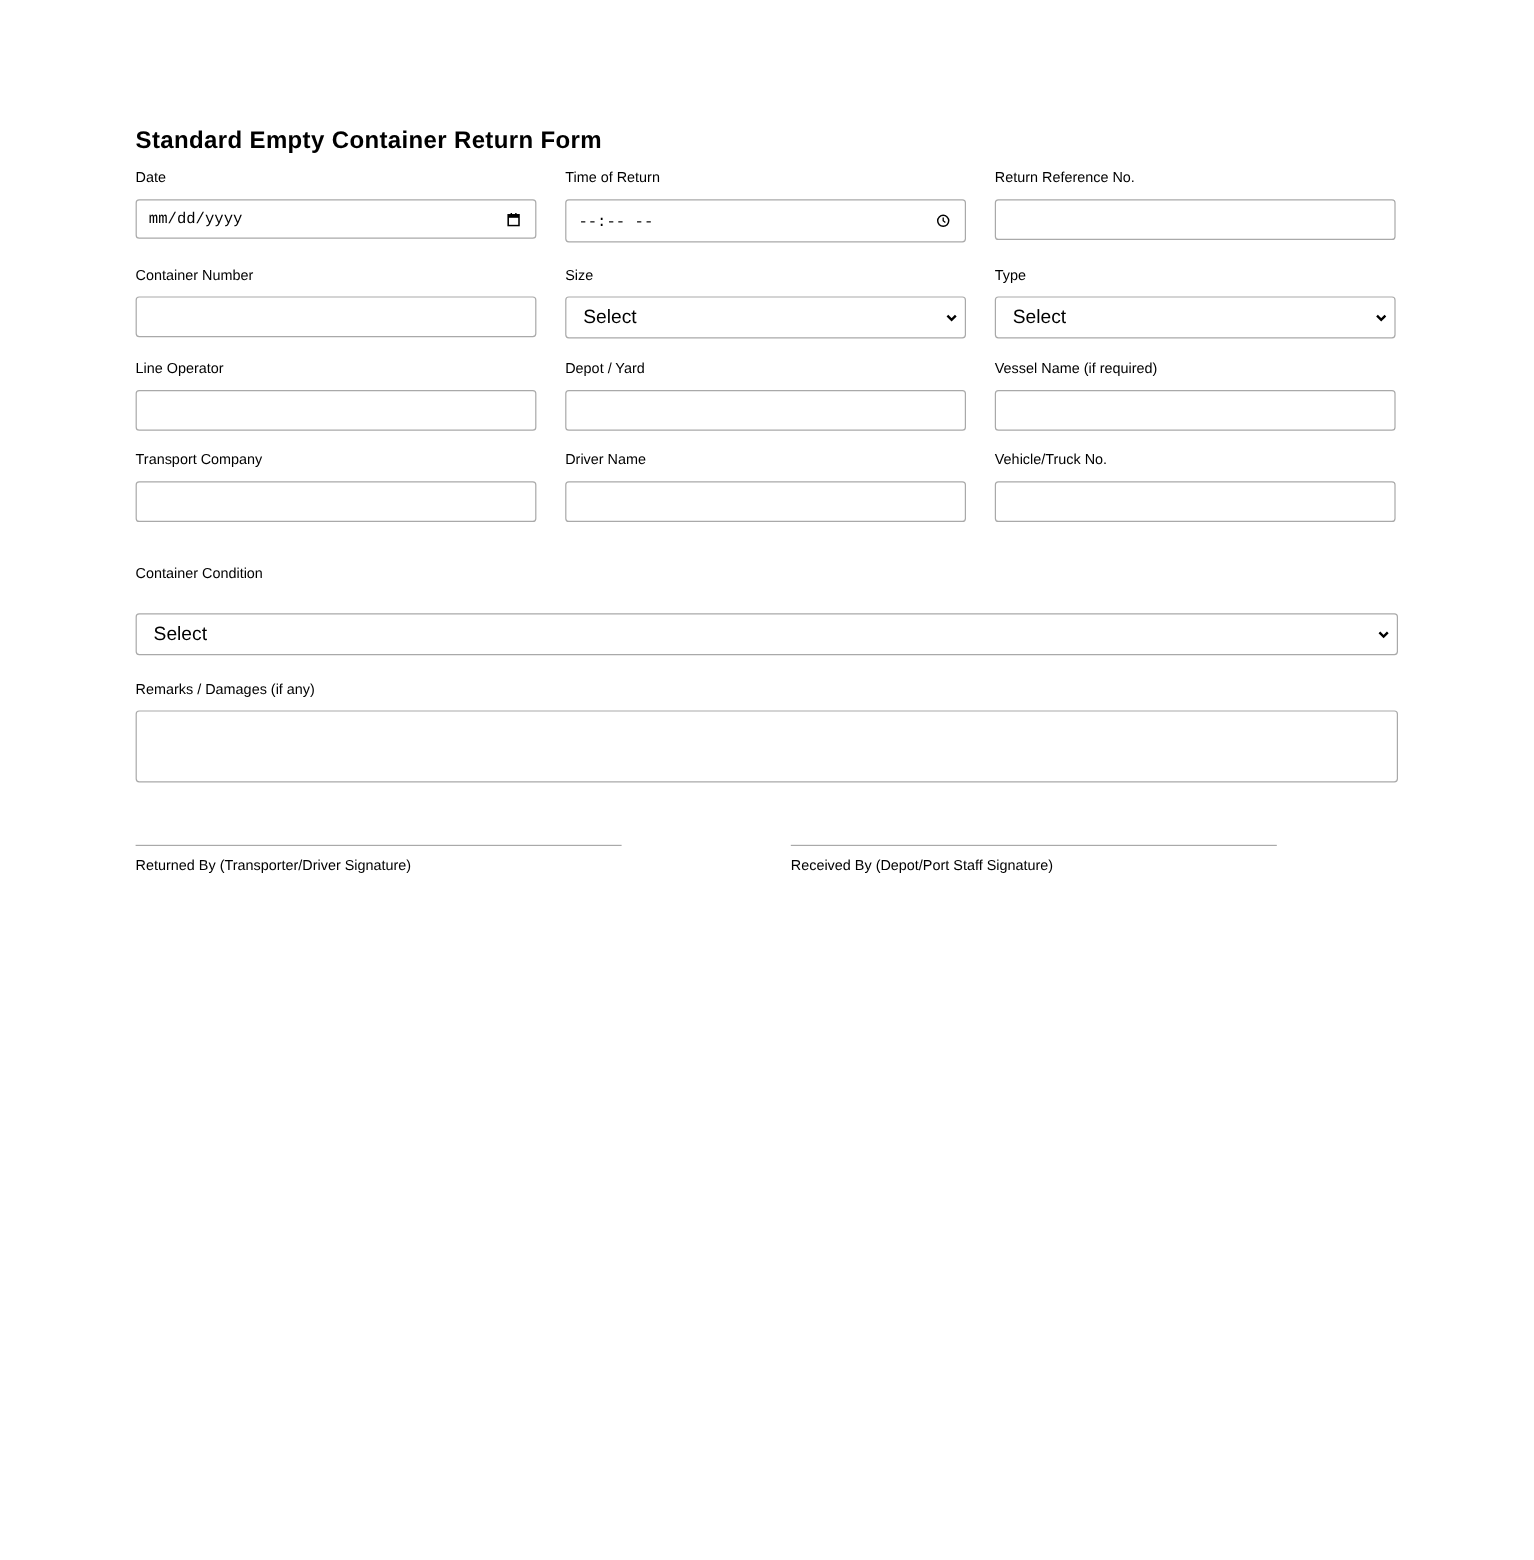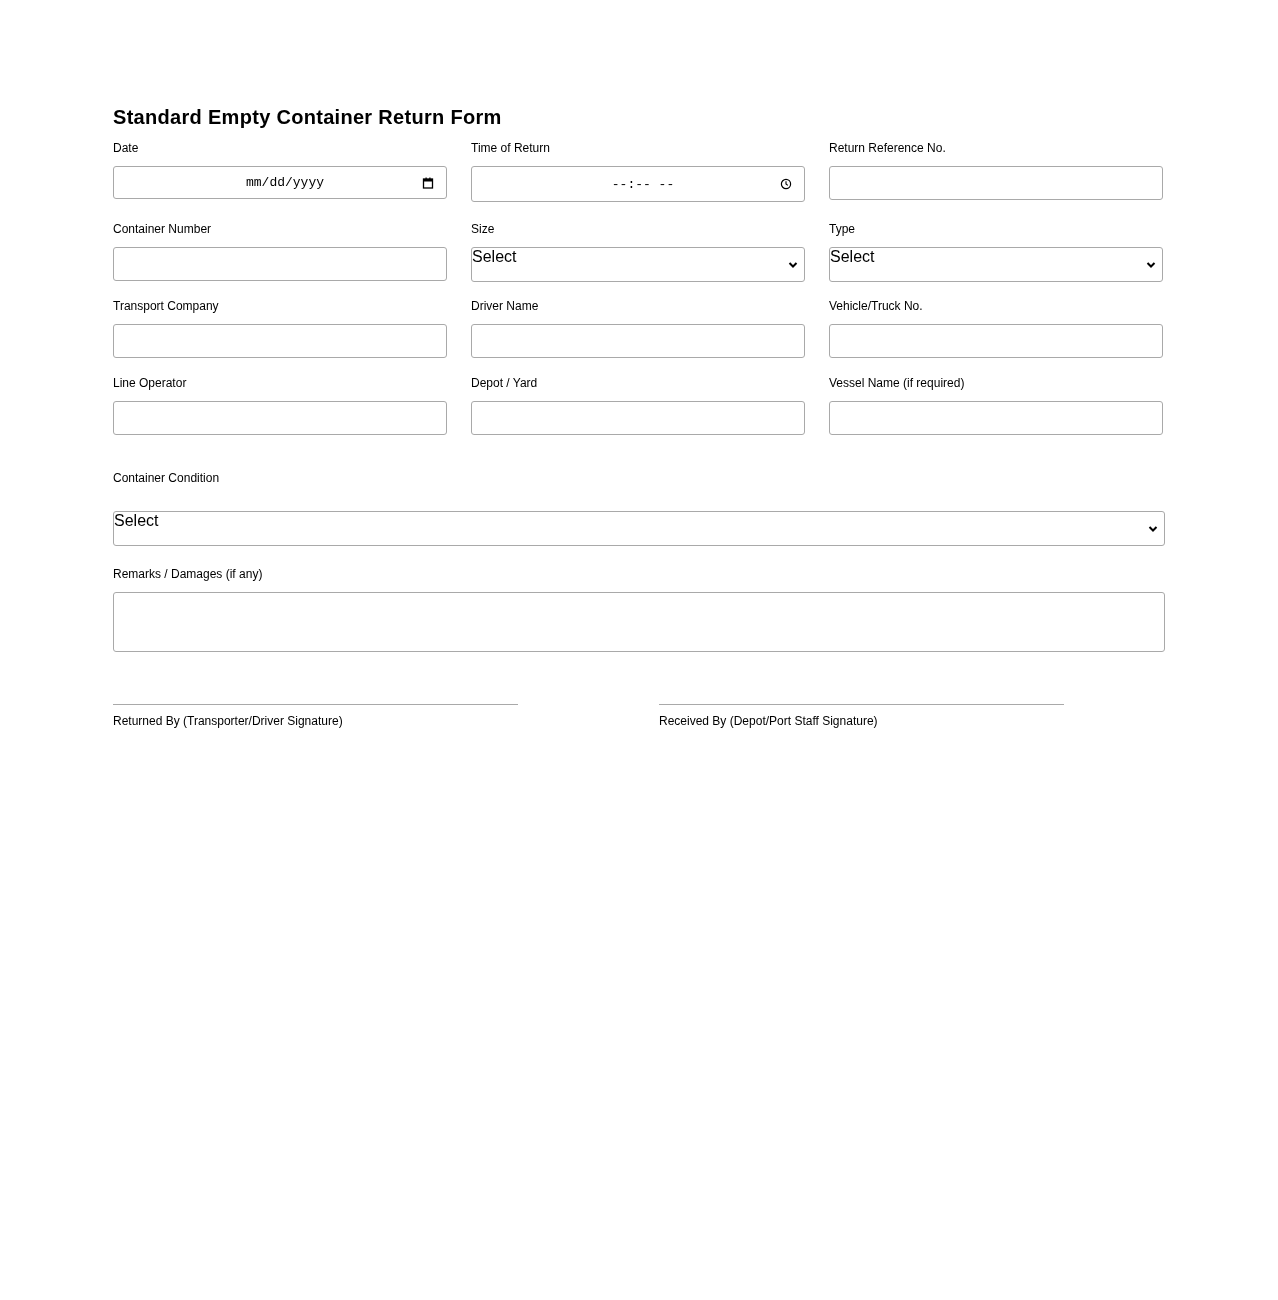--- a/index.html
+++ b/index.html
@@ -49,35 +49,36 @@
     background: #fff;
     position: relative;
   }
   .ctl.mono {
     font-family: "Liberation Mono", monospace;
     font-size: 13px;
     color: #000;
     display: flex;
     align-items: center;
     padding-left: 10px;
-    justify-content: center;
   }
   .ctl.time { height: 36px; }
   .ctl.date { height: 33px; }
   .ctl .trail-icon {
     position: absolute;
     right: 12px;
     top: 50%;
     transform: translateY(-50%);
     width: 12px;
     height: 12px;
   }
   .ctl.select {
     height: 35px;
     display: flex;
+    align-items: center;
+    padding-left: 14px;
     font-size: 16px;
   }
   .ctl.select .chev {
     position: absolute;
     right: 6px;
     top: 50%;
     transform: translateY(-50%);
     width: 10px;
     height: 8px;
   }
@@ -172,46 +173,46 @@
       <label>Type</label>
       <div class="ctl select">
         <span>Select</span>
         <svg class="chev" viewBox="0 0 10 8">
           <path d="M1.5 2 L5 5.5 L8.5 2" fill="none" stroke="#000" stroke-width="2"></path>
         </svg>
       </div>
     </div>
   </div>
 
+  <div class="grid row3">
+    <div class="field">
+      <label>Line Operator</label>
+      <div class="ctl"></div>
+    </div>
+    <div class="field">
+      <label>Depot / Yard</label>
+      <div class="ctl"></div>
+    </div>
+    <div class="field">
+      <label>Vessel Name (if required)</label>
+      <div class="ctl"></div>
+    </div>
+  </div>
+
   <div class="grid row4">
     <div class="field">
       <label>Transport Company</label>
       <div class="ctl"></div>
     </div>
     <div class="field">
       <label>Driver Name</label>
       <div class="ctl"></div>
     </div>
     <div class="field">
       <label>Vehicle/Truck No.</label>
-      <div class="ctl"></div>
-    </div>
-  </div>
-
-  <div class="grid row3">
-    <div class="field">
-      <label>Line Operator</label>
-      <div class="ctl"></div>
-    </div>
-    <div class="field">
-      <label>Depot / Yard</label>
-      <div class="ctl"></div>
-    </div>
-    <div class="field">
-      <label>Vessel Name (if required)</label>
       <div class="ctl"></div>
     </div>
   </div>
 
   <div class="field cond">
     <label>Container Condition</label>
     <div class="ctl select">
       <span>Select</span>
       <svg class="chev" viewBox="0 0 10 8">
         <path d="M1.5 2 L5 5.5 L8.5 2" fill="none" stroke="#000" stroke-width="2"></path>

